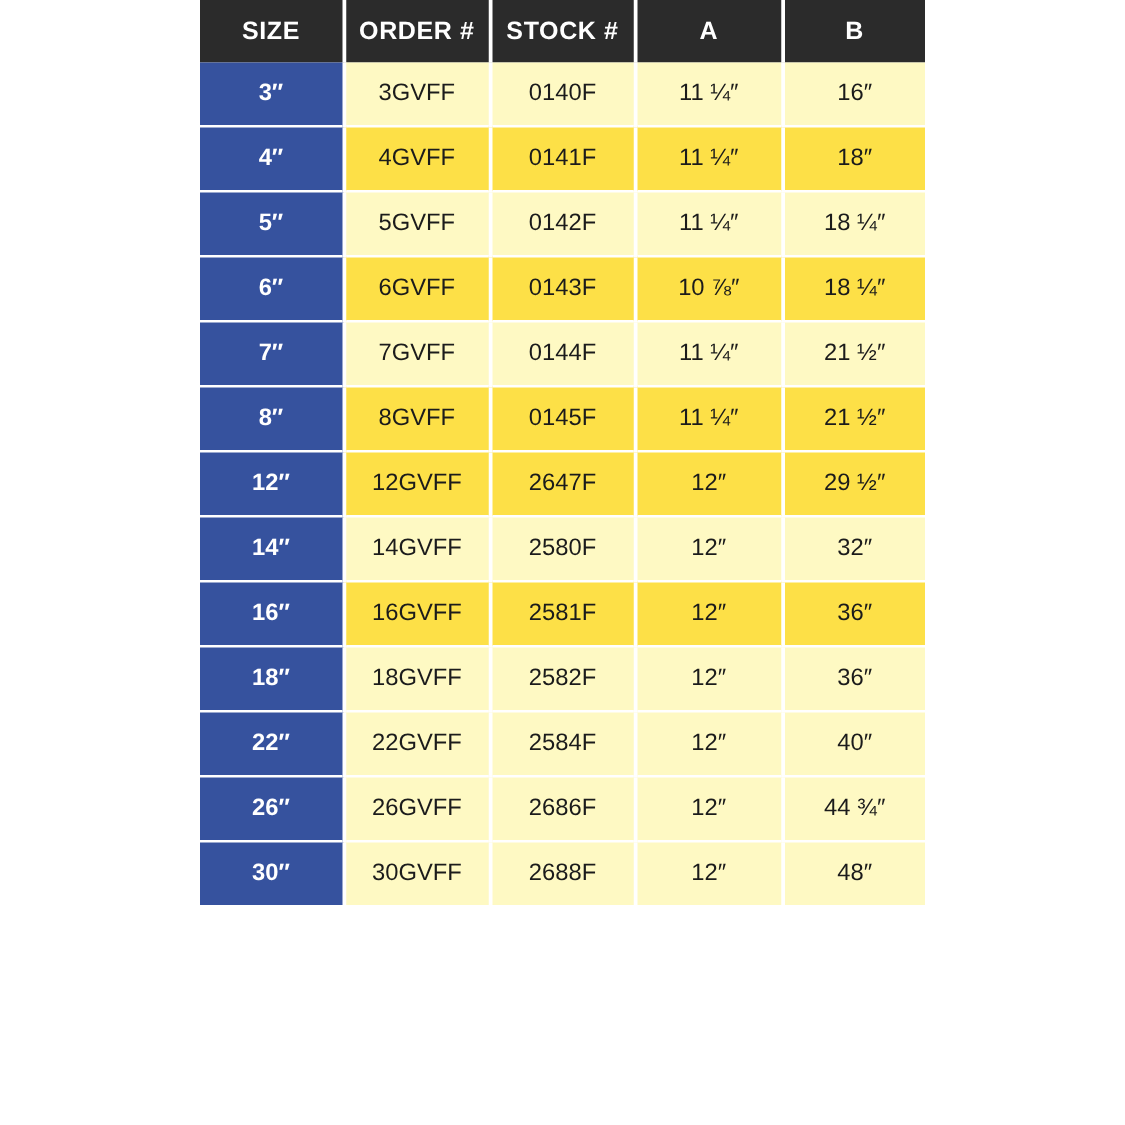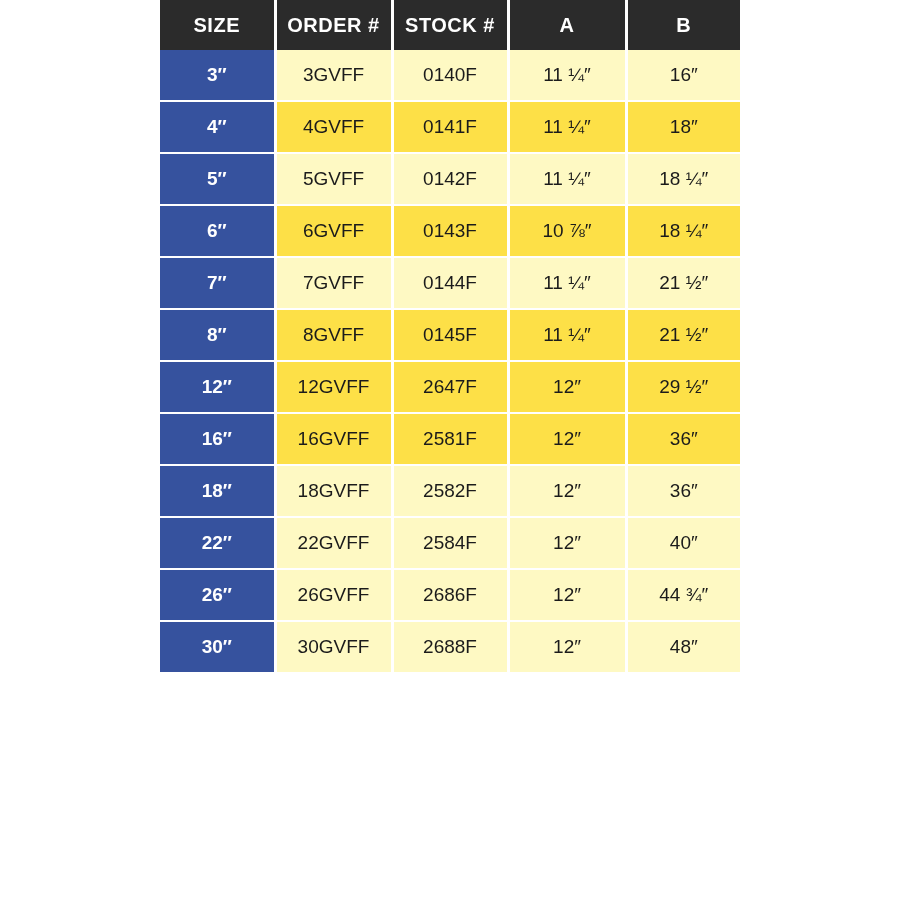--- a/index.html
+++ b/index.html
@@ -145,20 +145,27 @@
           <td class="data-cell">11 ¼″</td>
           <td class="data-cell">21 ½″</td>
         </tr>
         <tr class="row-even">
           <td class="size-cell">12″</td>
           <td class="data-cell">12GVFF</td>
           <td class="data-cell">2647F</td>
           <td class="data-cell">12″</td>
           <td class="data-cell">29 ½″</td>
         </tr>
+        <tr class="row-odd">
+          <td class="size-cell">14″</td>
+          <td class="data-cell">14GVFF</td>
+          <td class="data-cell">2580F</td>
+          <td class="data-cell">12″</td>
+          <td class="data-cell">32″</td>
+        </tr>
         <tr class="row-even">
           <td class="size-cell">16″</td>
           <td class="data-cell">16GVFF</td>
           <td class="data-cell">2581F</td>
           <td class="data-cell">12″</td>
           <td class="data-cell">36″</td>
         </tr>
         <tr class="row-odd">
           <td class="size-cell">18″</td>
           <td class="data-cell">18GVFF</td>

